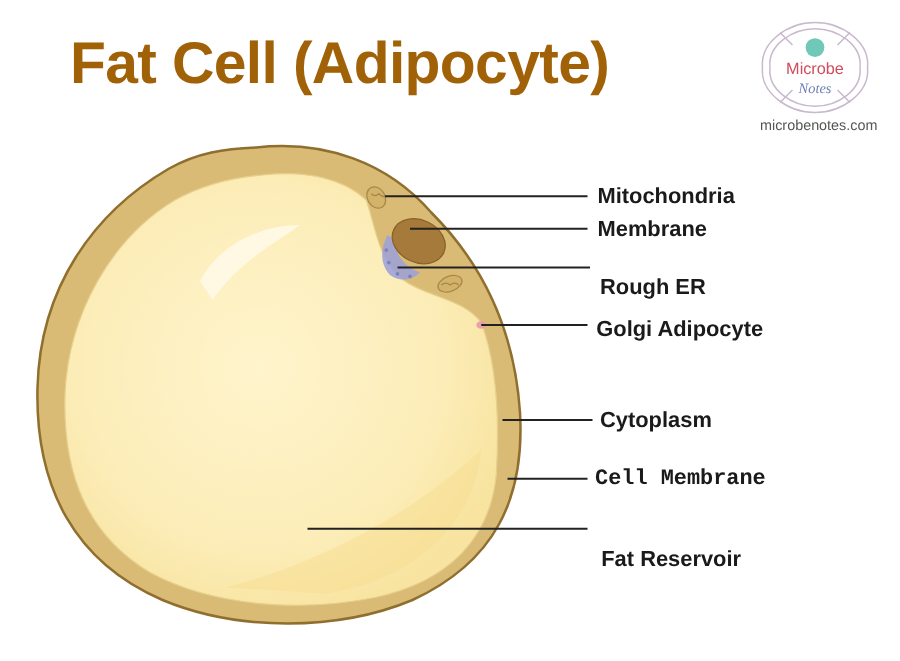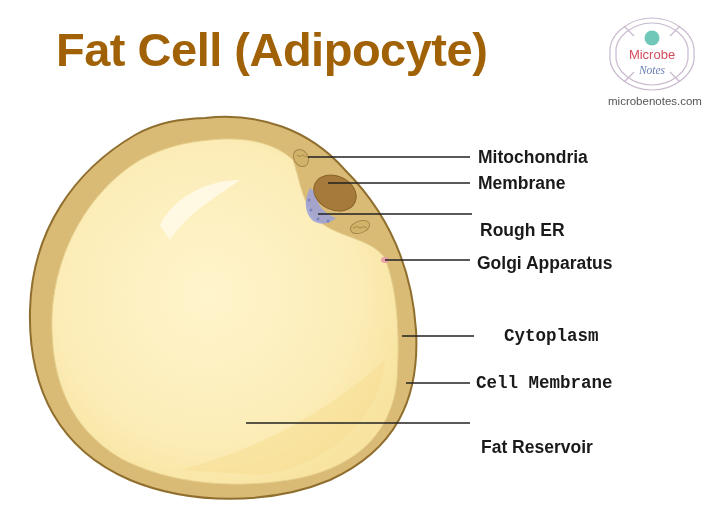--- a/index.html
+++ b/index.html
@@ -73,16 +73,16 @@
     <line x1="385" y1="260" x2="470" y2="260"></line>
     <line x1="402" y1="336" x2="474" y2="336"></line>
     <line x1="406" y1="383" x2="470" y2="383"></line>
     <line x1="246" y1="423" x2="470" y2="423"></line>
   </g>
 </svg>
 
 <div class="label" style="left:478px; top:157px;">Mitochondria</div>
 <div class="label" style="left:478px; top:183px;">Membrane</div>
 <div class="label" style="left:480px; top:230px;">Rough ER</div>
-<div class="label" style="left:477px; top:263px;">Golgi Apparatus</div>
-<div class="label" style="left:504px; top:336px;font-family:Liberation Mono, monospace;">Cytoplasm</div>
+<div class="label" style="left:477px; top:263px;">Golgi Adipocyte</div>
+<div class="label" style="left:480px; top:336px;">Cytoplasm</div>
 <div class="label" style="left:476px; top:383px;font-family:Liberation Mono, monospace;">Cell Membrane</div>
 <div class="label" style="left:481px; top:423px;margin-top:24px;">Fat Reservoir</div>
 
 </body></html>

